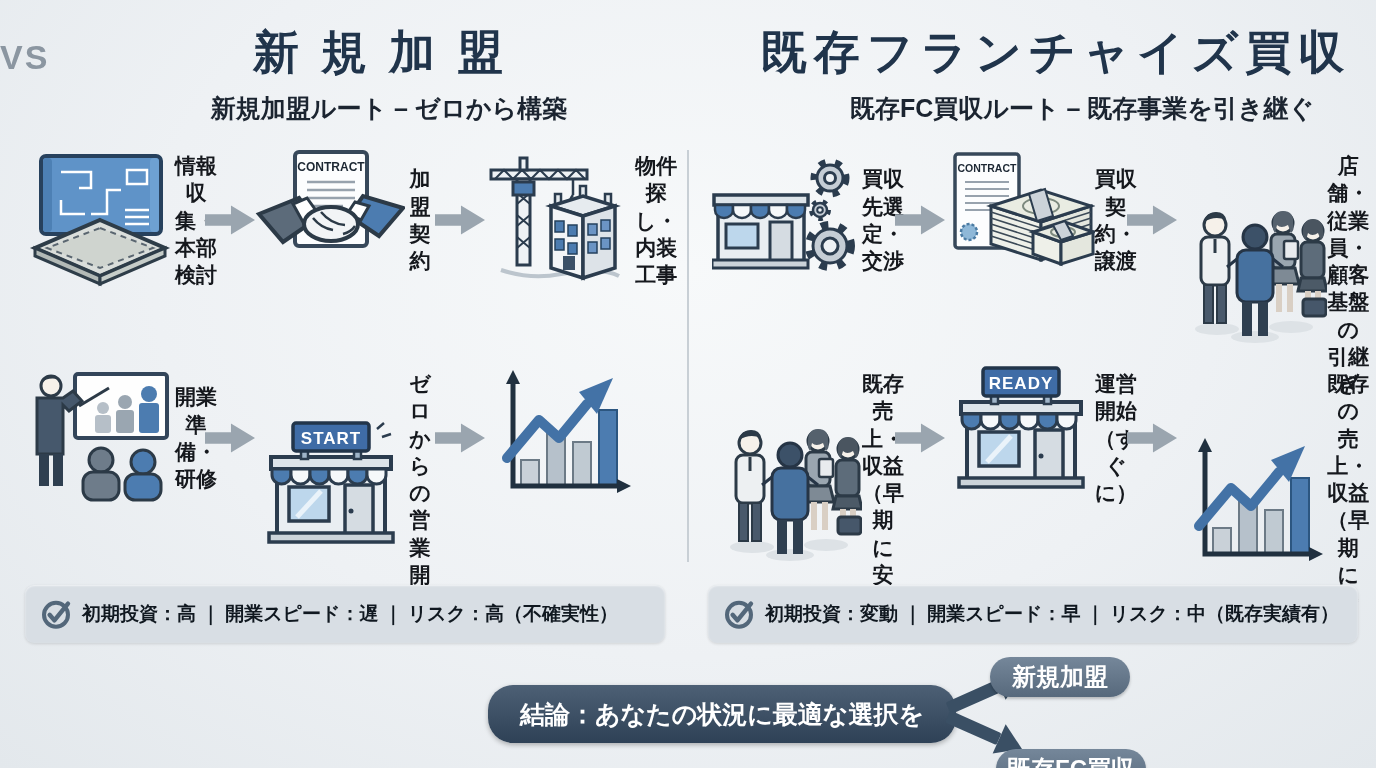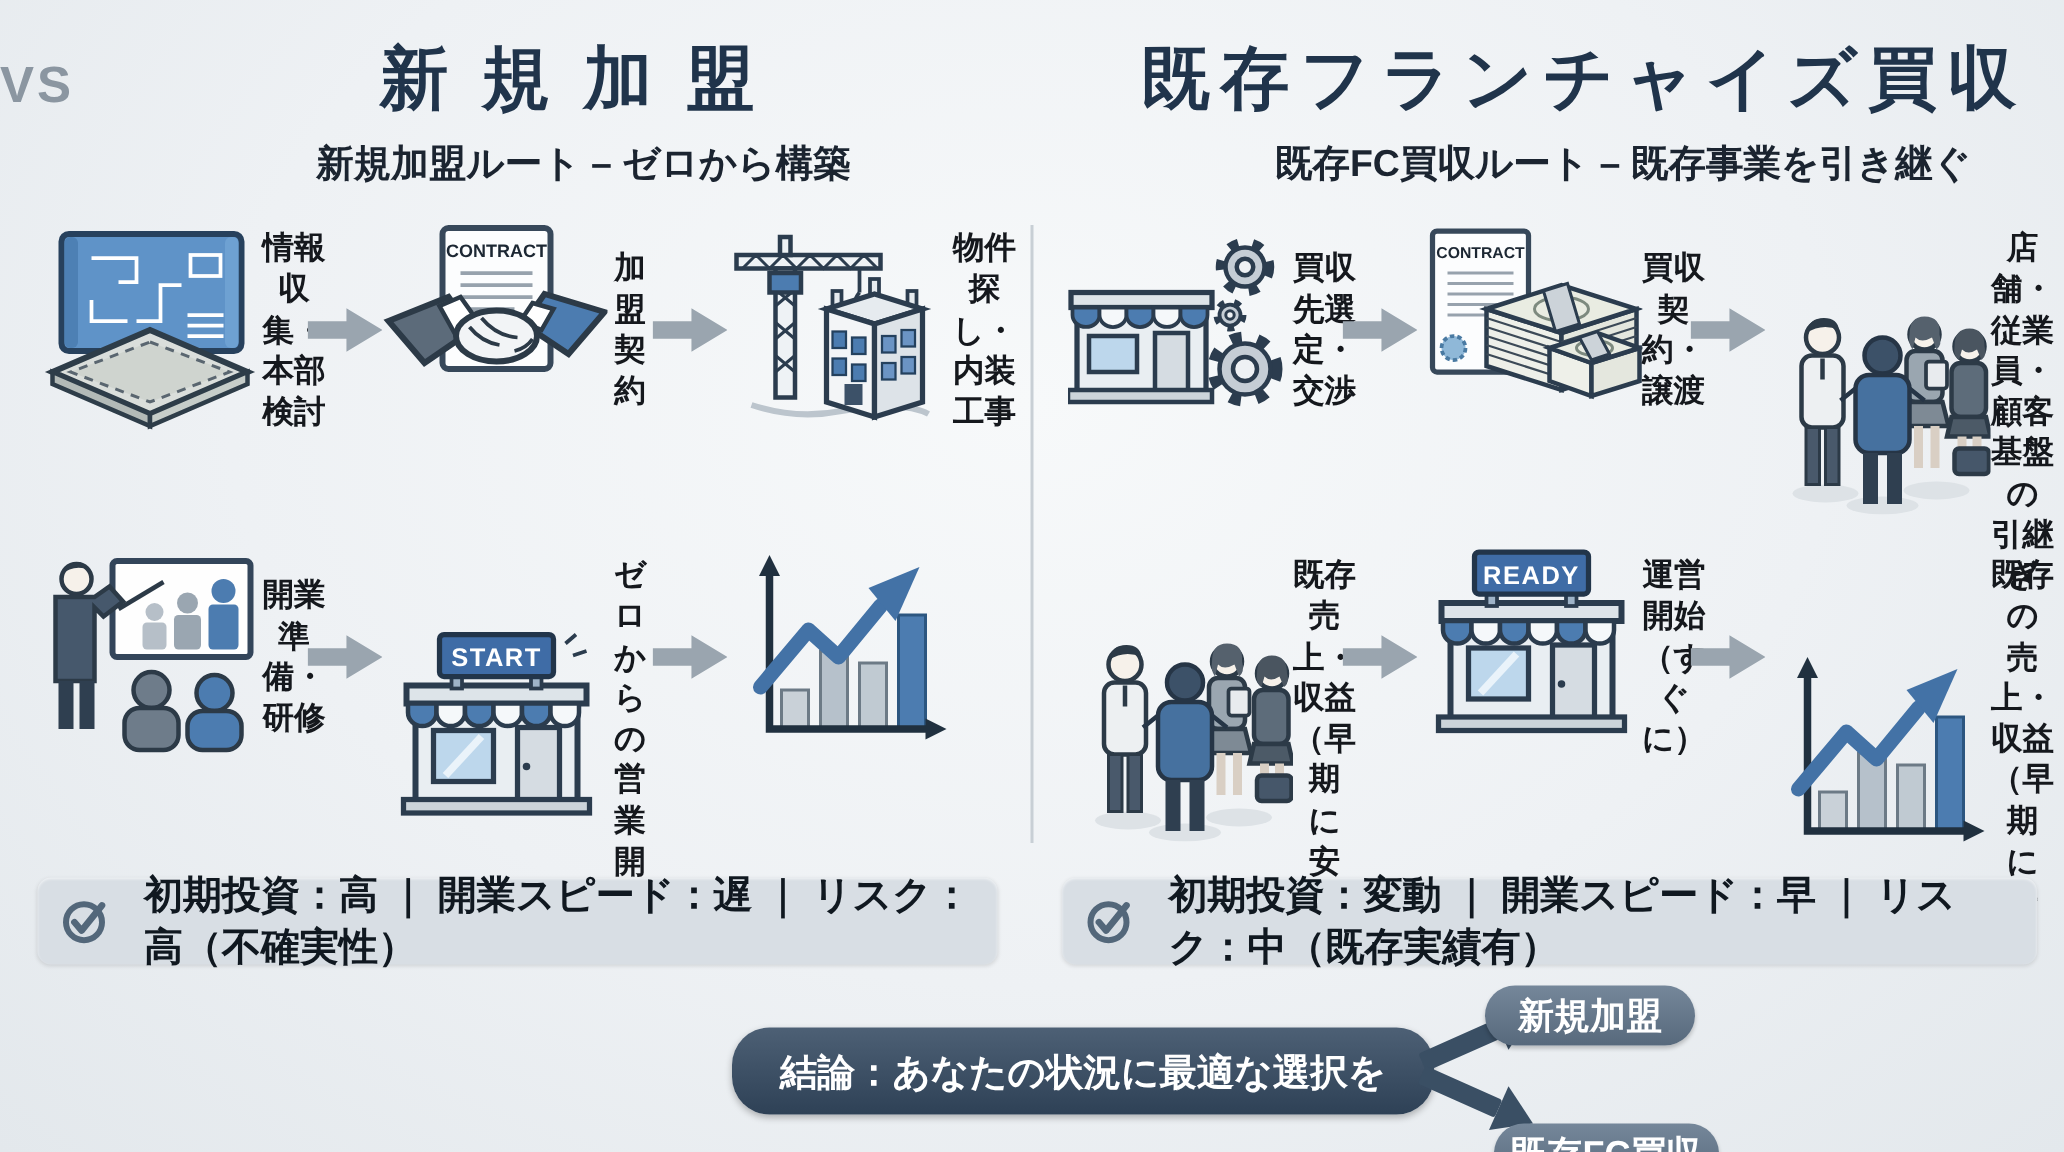--- a/index.html
+++ b/index.html
@@ -21,22 +21,22 @@
   .col-left{left:25px;width:640px;}
   .col-right{left:712px;width:648px;}
   .flow-row{display:flex;align-items:flex-start;height:218px;}
   .cell{flex:1 1 0;display:flex;flex-direction:row;align-items:center;min-width:0;}
   .icon{width:150px;height:140px;flex:0 0 auto;}
   .flow-arrow{flex:0 0 auto;margin-top:55px;width:50px;height:34px;}
   .step-label{margin-top:4px;font-size:21px;font-weight:bold;color:#15181d;
     text-align:center;line-height:1.3;white-space:pre-line;}
   
   .summary{position:absolute;top:585px;height:58px;border-radius:9px;background:#d8dee4;
-    display:flex;align-items:center;gap:24px;padding:0 15px;box-sizing:border-box;
-    font-size:26px;font-weight:bold;color:#101820;
+    display:flex;align-items:center;gap:10px;padding:0 15px;box-sizing:border-box;
+    font-size:19px;font-weight:bold;color:#101820;
     box-shadow:inset 0 1px 2px rgba(255,255,255,.65), 0 1px 3px rgba(0,0,0,.12);}
   .summary-left{left:25px;width:640px;}
   .summary-right{left:708px;width:650px;}
   .check{width:32px;height:32px;flex:0 0 auto;}
   
   .conclusion-pill{position:absolute;left:488px;top:685px;width:468px;height:58px;border-radius:25px;
     background:linear-gradient(#4d6075,#2e4156);color:#fff;font-size:25px;font-weight:bold;
     display:flex;align-items:center;justify-content:center;
     box-shadow:0 2px 5px rgba(0,0,0,.28);white-space:nowrap;}
   .option-pill{position:absolute;height:40px;border-radius:20px;

